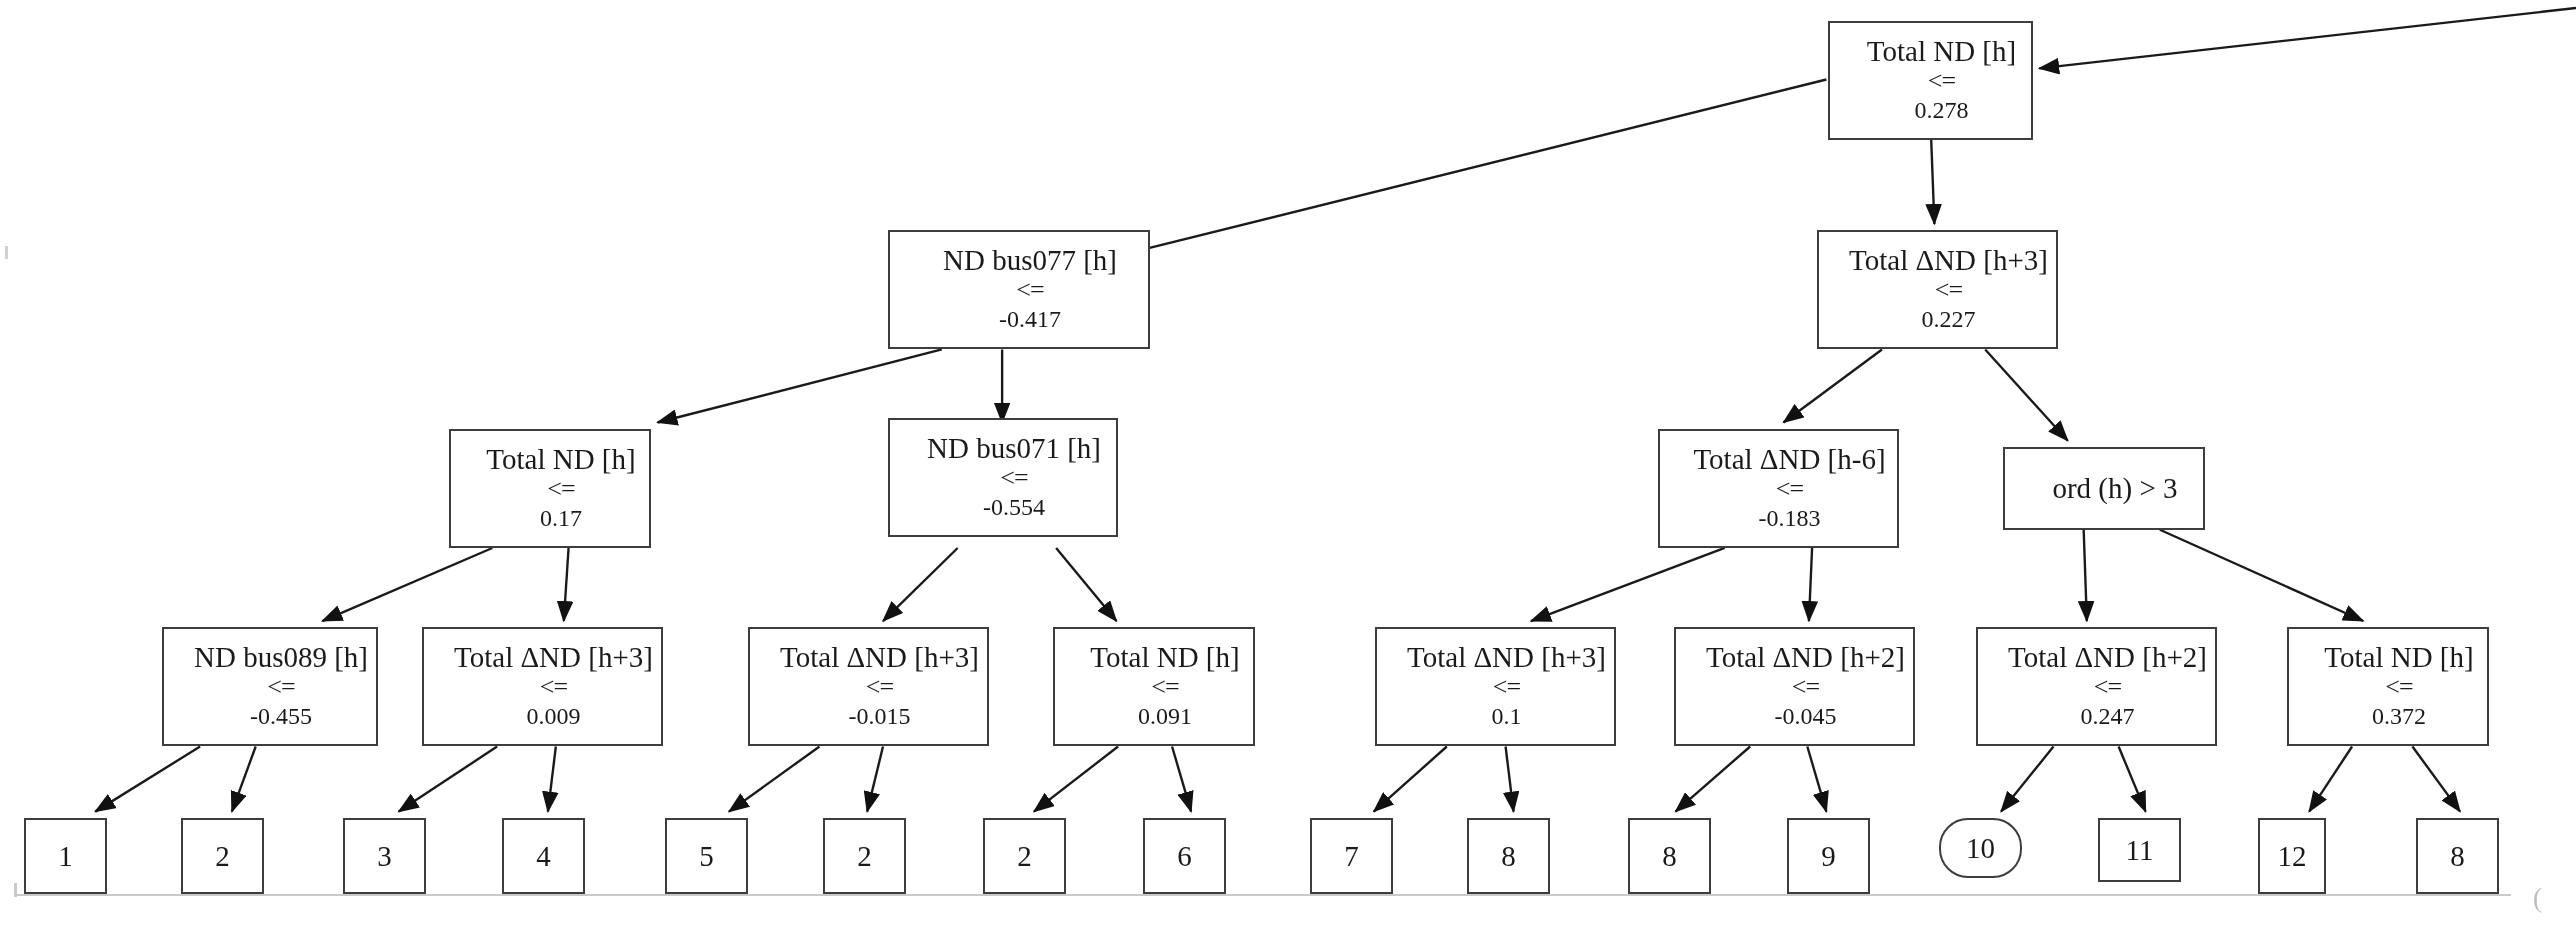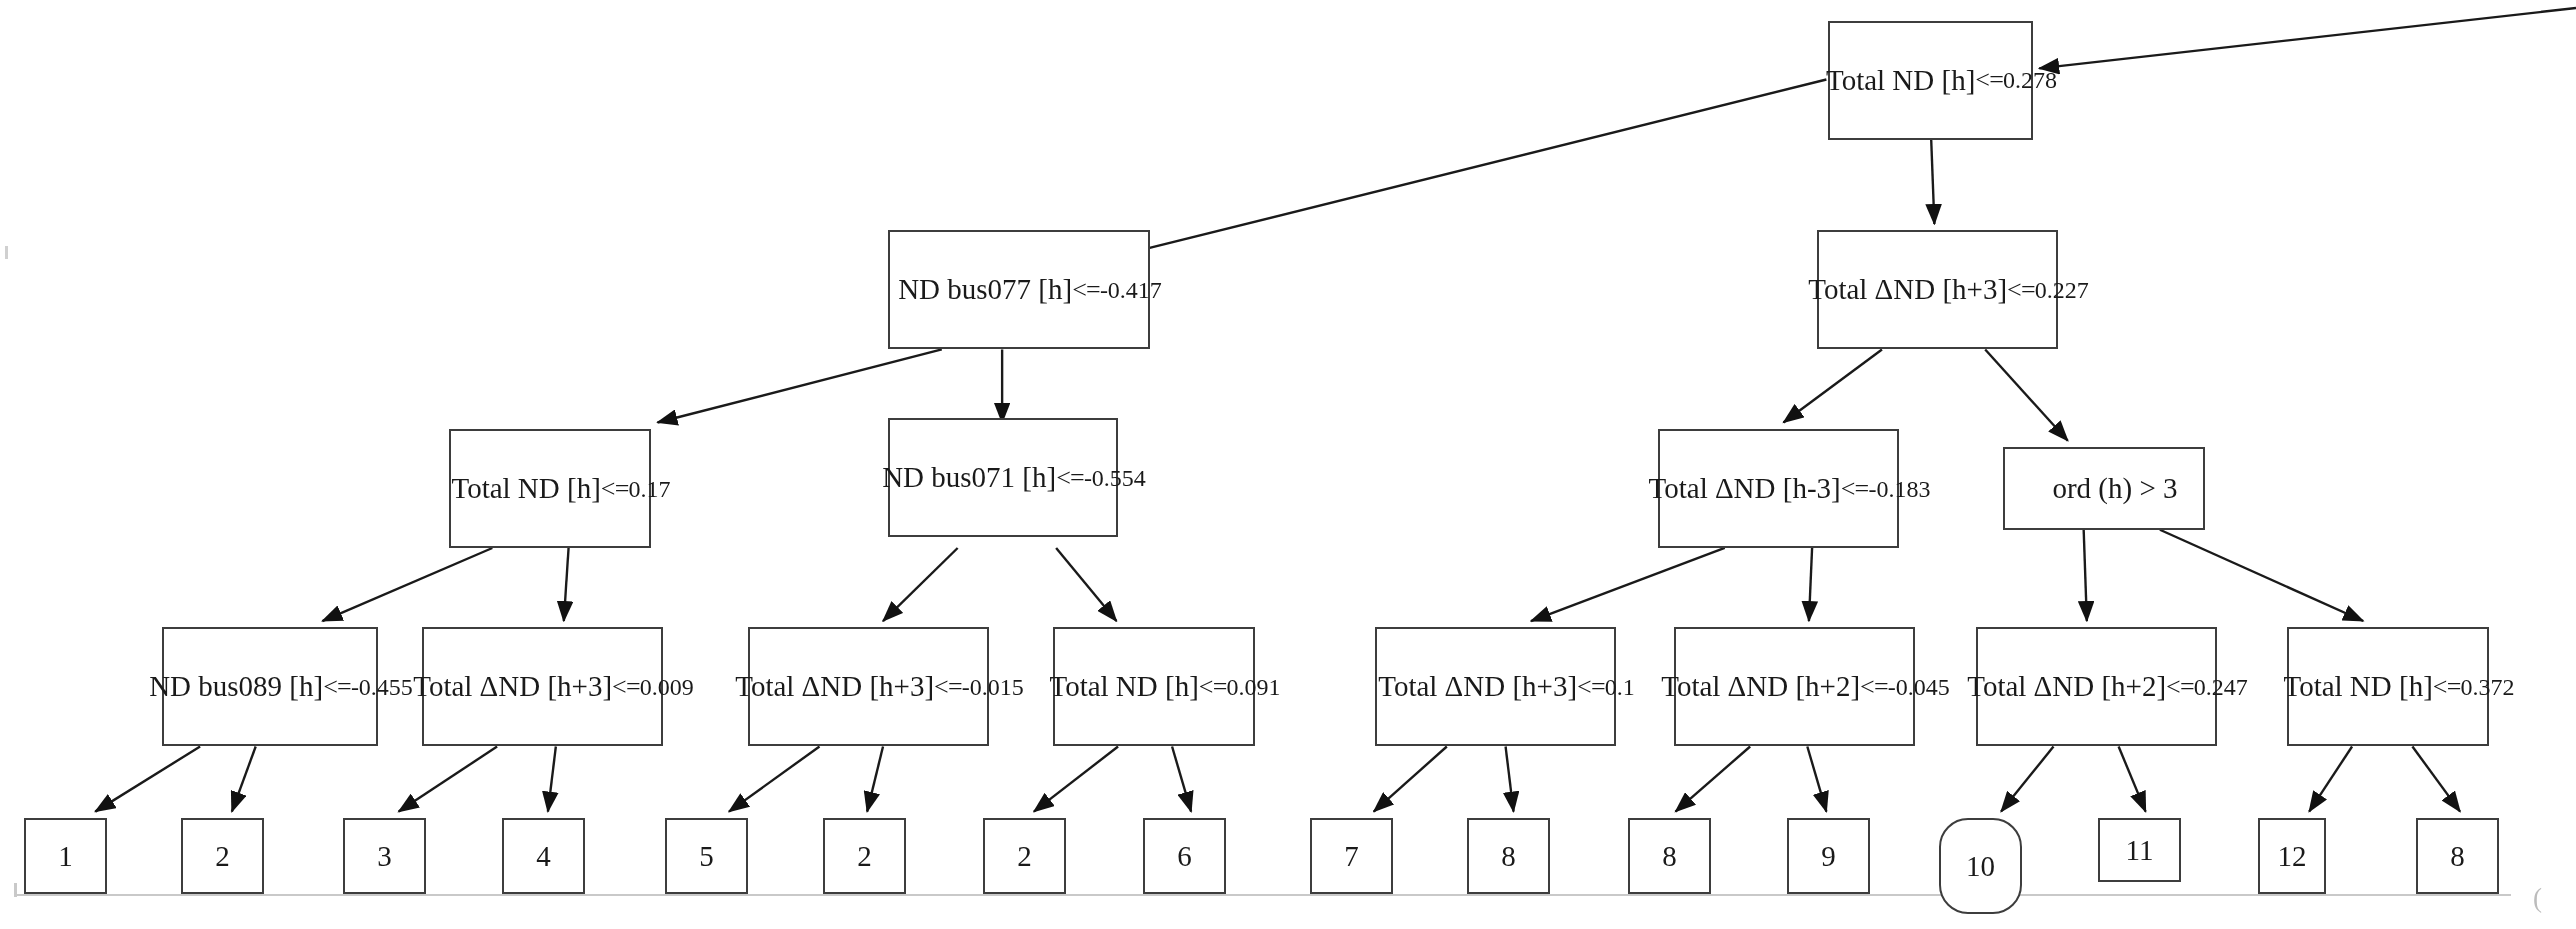--- a/index.html
+++ b/index.html
@@ -22,21 +22,21 @@
     width: 2576px;
     height: 930px;
     pointer-events: none;
   }
   .node {
     position: absolute;
     box-sizing: border-box;
     background: #ffffff;
     border: 2.4px solid #3d3d3d;
     display: flex;
-    flex-direction: row;
+    flex-direction: column;
     align-items: center;
     justify-content: center;
     color: #1a1a1a;
     z-index: 2;
     padding-left: 22px;
   }
   .node .nd-feature {
     font-size: 29px;
     line-height: 33px;
     white-space: nowrap;
@@ -172,21 +172,21 @@
         <div class="nd-feature">Total ND [h]</div>
         <div class="nd-op">&lt;=</div>
         <div class="nd-thr">0.17</div>
       </div>
       <div class="node" style="left: 888px; top: 418px; width: 230px; height: 119px;">
         <div class="nd-feature">ND bus071 [h]</div>
         <div class="nd-op">&lt;=</div>
         <div class="nd-thr">-0.554</div>
       </div>
       <div class="node" style="left: 1658px; top: 429px; width: 241px; height: 119px;">
-        <div class="nd-feature">Total ΔND [h-3]</div>
+        <div class="nd-feature">Total ΔND [h-6]</div>
         <div class="nd-op">&lt;=</div>
         <div class="nd-thr">-0.183</div>
       </div>
       <div class="node single" style="left: 2003px; top: 447px; width: 202px; height: 83px;">
         <div class="nd-feature">ord (h) &gt; 3</div>
       </div>
       <div class="node" style="left: 121px; top: 627px; width: 216px; height: 119px; margin-left: 41px;">
         <div class="nd-feature">ND bus089 [h]</div>
         <div class="nd-op">&lt;=</div>
         <div class="nd-thr">-0.455</div>
@@ -257,21 +257,21 @@
       </div>
       <div class="leaf" style="left: 1467px; top: 818px; width: 83px; height: 76px;">
         <span>8</span>
       </div>
       <div class="leaf" style="left: 1628px; top: 818px; width: 83px; height: 76px;">
         <span>8</span>
       </div>
       <div class="leaf" style="left: 1787px; top: 818px; width: 83px; height: 76px;">
         <span>9</span>
       </div>
-      <div class="leaf" style="left: 1939px; top: 818px; width: 83px; height: 96px; border-radius: 29px;">
+      <div class="leaf" style="left: 1939px; top: 818px; width: 83px; height: 60px; border-radius: 29px;">
         <span>10</span>
       </div>
       <div class="leaf" style="left: 2098px; top: 818px; width: 83px; height: 64px;">
         <span>11</span>
       </div>
       <div class="leaf" style="left: 2258px; top: 818px; width: 68px; height: 76px;">
         <span>12</span>
       </div>
       <div class="leaf" style="left: 2416px; top: 818px; width: 83px; height: 76px;">
         <span>8</span>

